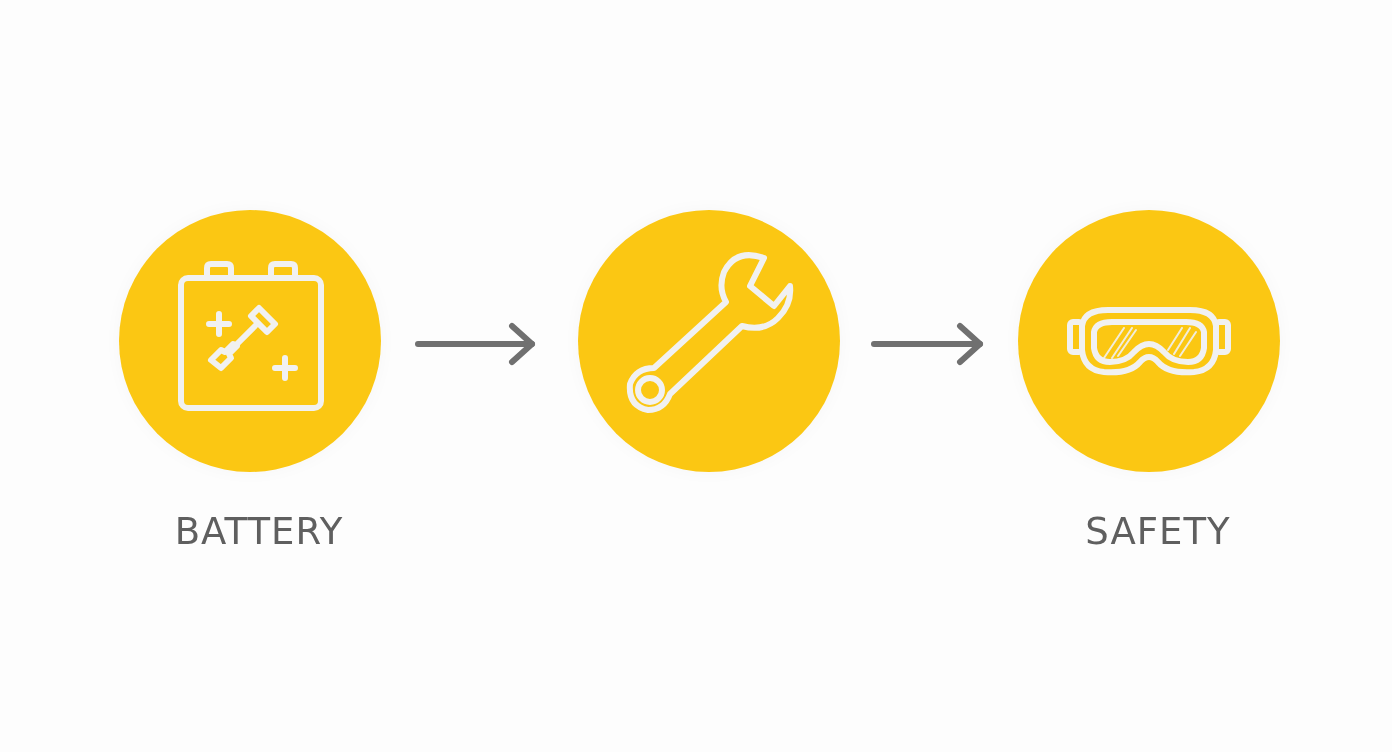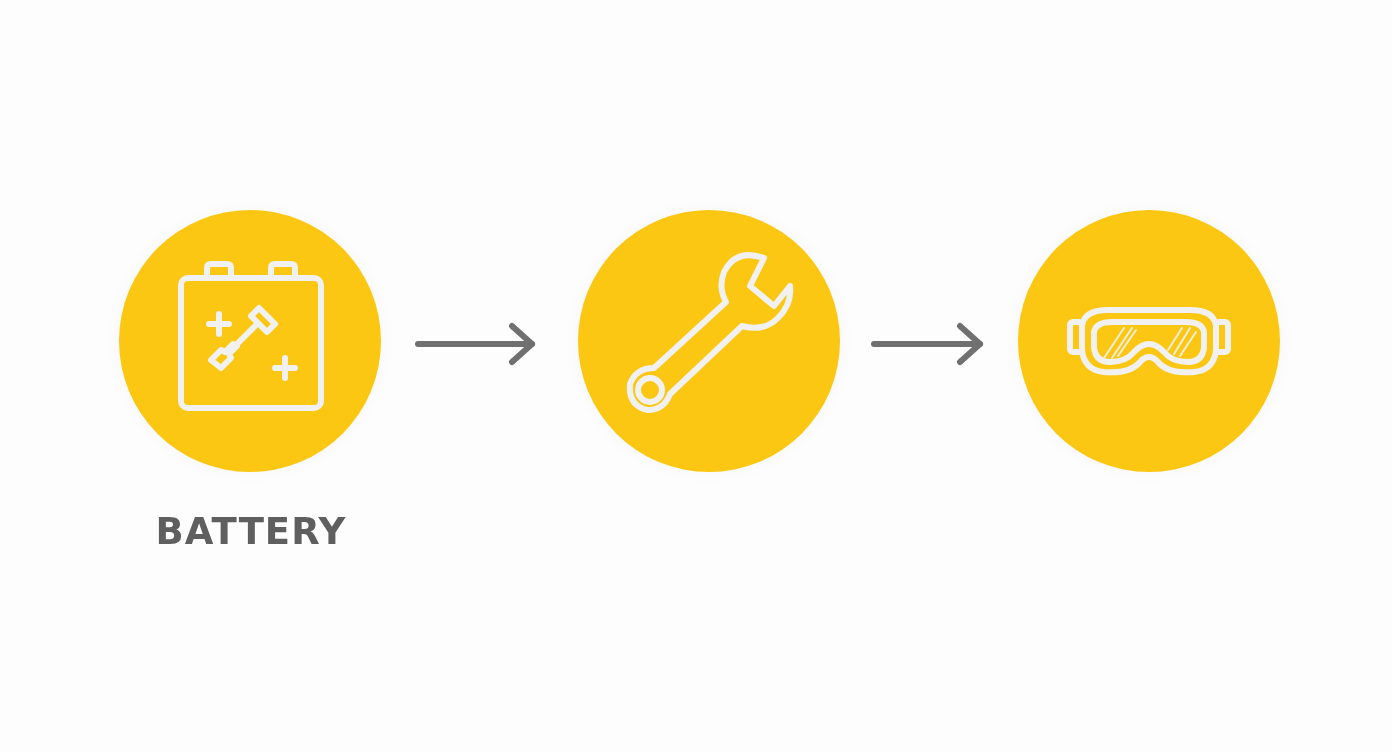--- a/index.html
+++ b/index.html
@@ -13,23 +13,23 @@
     .step { position: absolute; top: 210px; width: 264px; height: 264px; }
     .circle {
       position: absolute; left: 0; top: 0;
       width: 262px; height: 262px; border-radius: 50%;
       background: #fbc713;
       box-shadow: 0 0 18px rgba(0,0,0,0.03);
       display: flex; align-items: center; justify-content: center;
     }
     .circle svg { width: 262px; height: 262px; }
     .label {
-      position: absolute; top: 300px; left: 0; width: 264px;
+      position: absolute; top: 300px; left: 8px; width: 264px;
       text-align: center;
-      font-weight: bold; font-size: 37px; letter-spacing: 1px;
+      font-weight: normal; font-size: 37px; letter-spacing: 1px;
       color: #5f5f5f;
     }
     .arrow { position: absolute; top: 322px; width: 130px; height: 44px; }
   </style>
 </head>
 <body>
 
 <div>
 
   <div class="step" style="left:119px;">
@@ -98,15 +98,16 @@
         <g stroke="#f1f1f1" stroke-width="2" stroke-linecap="round" opacity="0.9">
           <line x1="86" y1="148" x2="106" y2="118"></line>
           <line x1="94" y1="148" x2="114" y2="118"></line>
           <line x1="100" y1="146" x2="118" y2="120"></line>
           <line x1="150" y1="140" x2="164" y2="118"></line>
           <line x1="156" y1="144" x2="172" y2="118"></line>
           <line x1="162" y1="146" x2="178" y2="122"></line>
         </g>
       </svg>
     </div>
+    <div class="label">SAFETY</div>
   </div>
 
 </div>
 
 </body></html>

